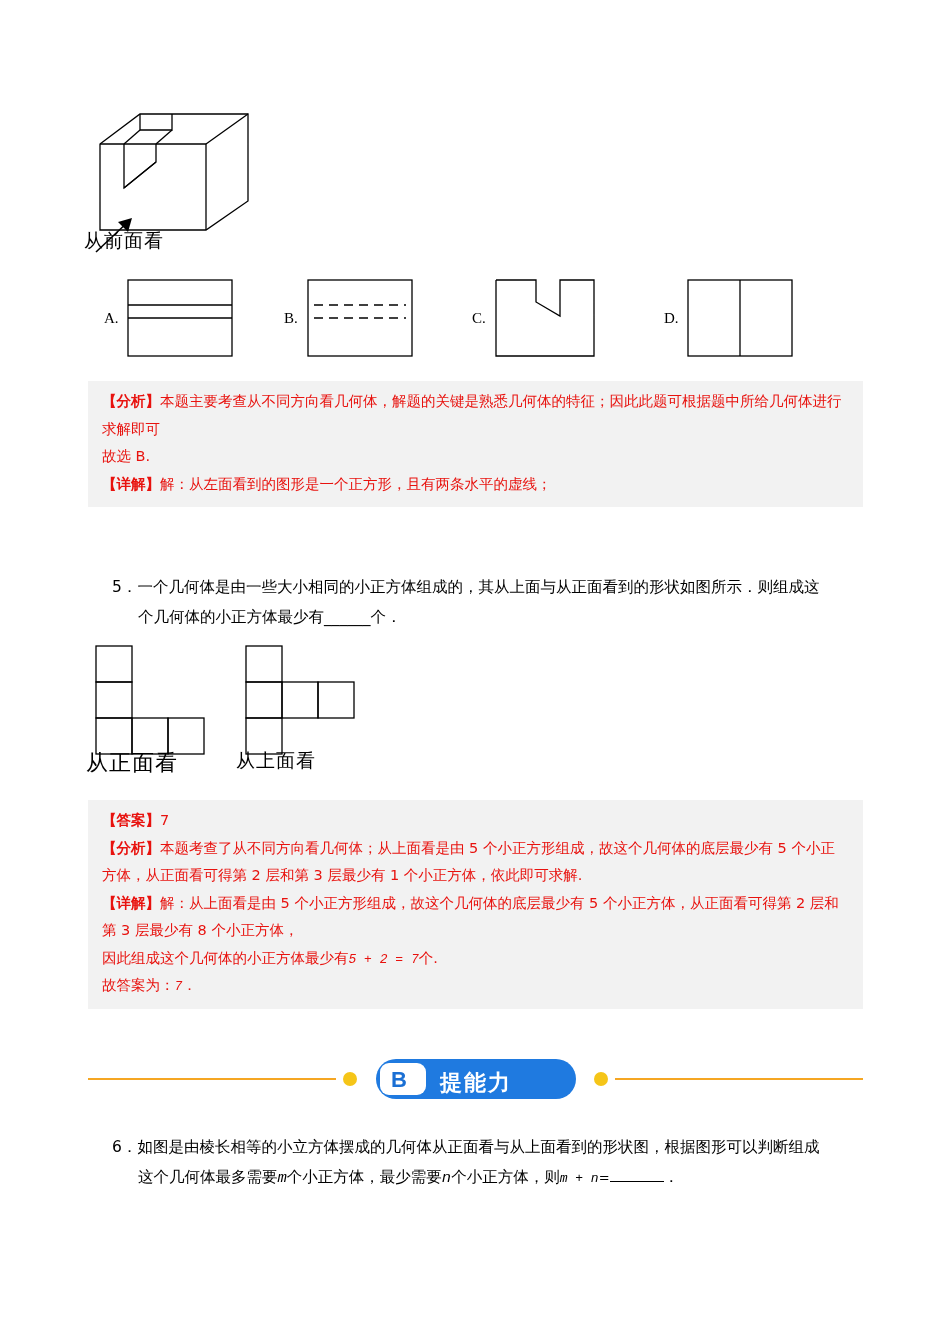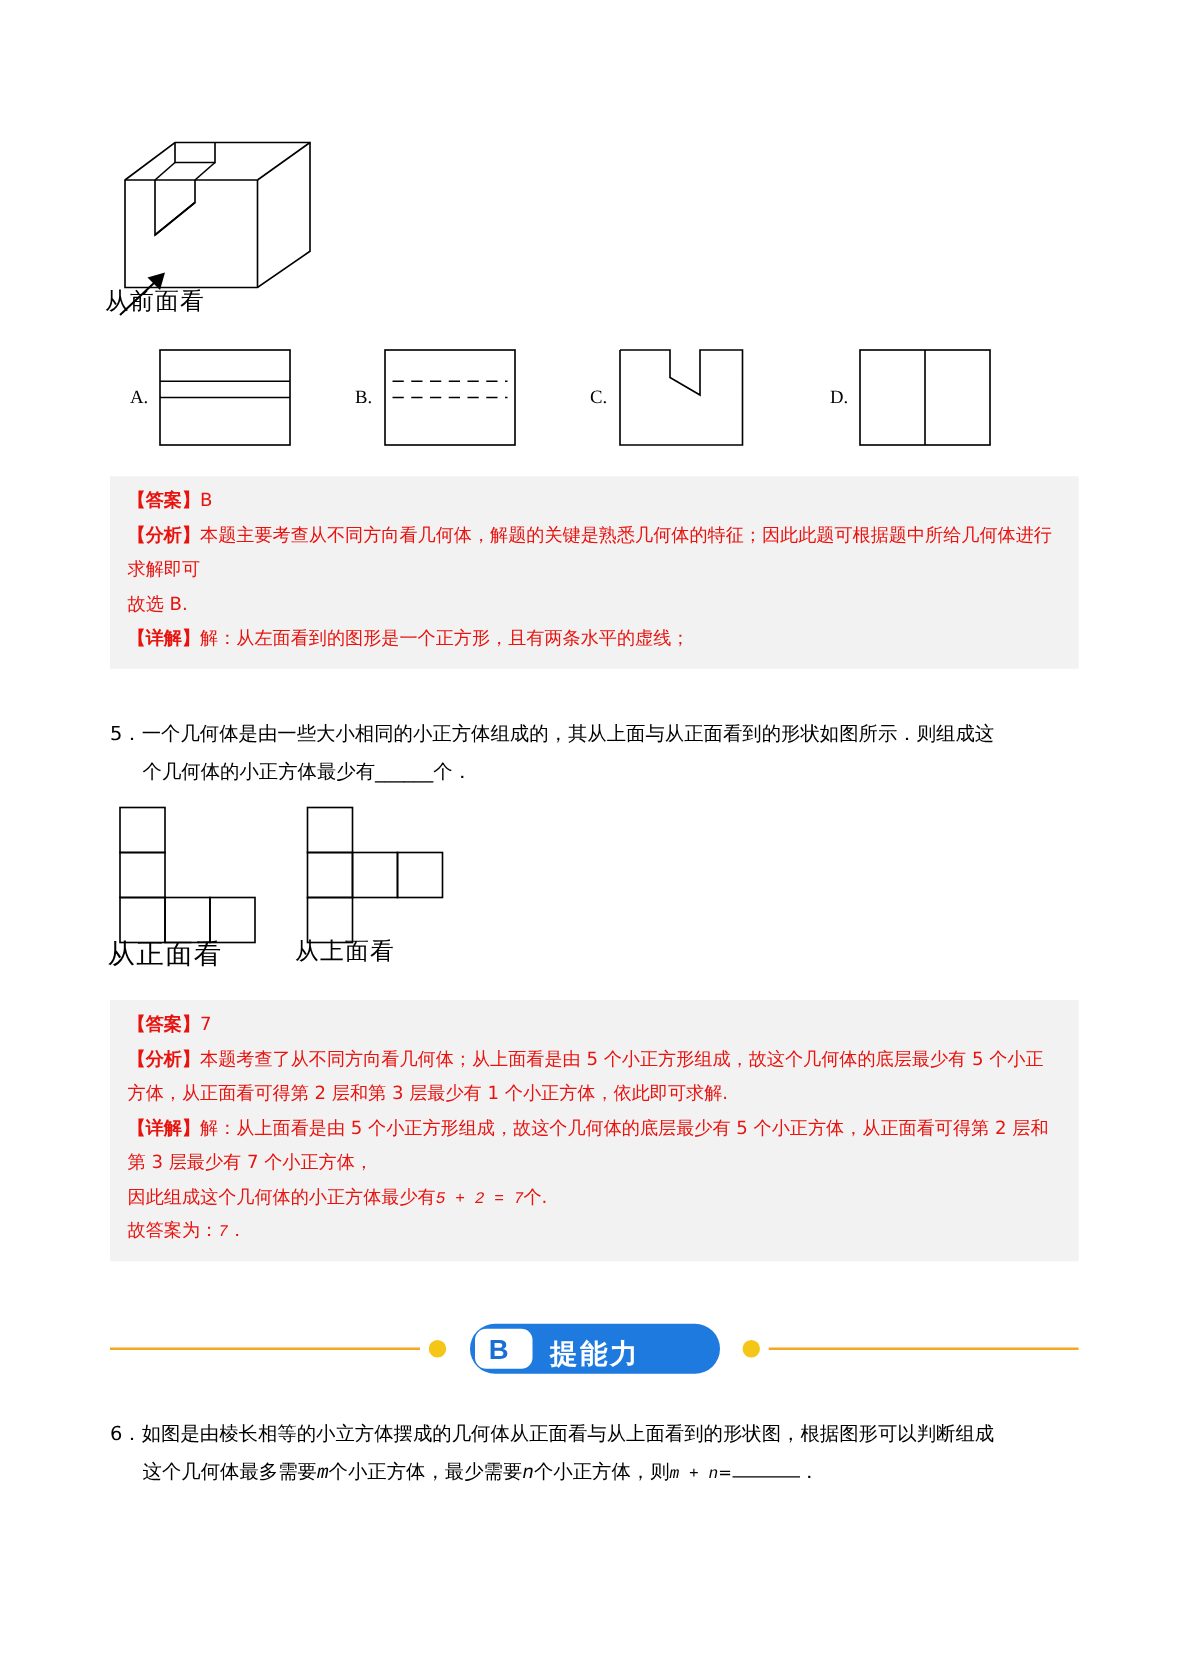--- a/index.html
+++ b/index.html
@@ -33,20 +33,21 @@
     line-height: 1.9;
     padding: 7px 14px 9px 14px;
     box-sizing: border-box;
   }
   .ans-box .lbl { font-weight: bold; }
   .ans-line { white-space: normal; }
   .q-text {
     font-size: 15.5px;
     line-height: 1.95;
     color: #000;
+    margin-left: 24px;
   }
   .indent-hang { padding-left: 26px; text-indent: -26px; }
 
   
   #fig-solid { left: 88px; top: 96px; width: 200px; height: 160px; }
   #front-label { left: 84px; top: 228px; font-size: 19px; letter-spacing: 1px; }
 
   
   .opt-row { position: absolute; left: 104px; top: 272px; width: 780px; height: 92px; }
   .opt { position: absolute; top: 0; }
@@ -152,23 +153,20 @@
           <rect x="6" y="8" width="104" height="76" fill="none" stroke="#000" stroke-width="1.3"></rect>
           <line x1="58" y1="8" x2="58" y2="84" stroke="#000" stroke-width="1.3"></line>
         </svg>
       </span>
     </div>
 
   </div>
 
   <div class="blk ans-box cn" id="ansbox1">
     <div class="ans-line">
-      <span class="lbl">【答案】</span><span>B</span>
-    </div>
-    <div class="ans-line">
       <span class="lbl">【分析】</span><span>本题主要考查从不同方向看几何体，解题的关键是熟悉几何体的特征；因此此题可根据题中所给几何体进行求解即可</span>
     </div>
     <div class="ans-line">
       <span>故选 B.</span>
     </div>
     <div class="ans-line">
       <span class="lbl">【详解】</span><span>解：从左面看到的图形是一个正方形，且有两条水平的虚线；</span>
     </div>
   </div>
 
@@ -203,21 +201,21 @@
   <div class="blk cn" id="q5-cap2">从上面看</div>
 
   <div class="blk ans-box cn" id="ansbox2">
     <div class="ans-line">
       <span class="lbl">【答案】</span><span>7</span>
     </div>
     <div class="ans-line">
       <span class="lbl">【分析】</span><span>本题考查了从不同方向看几何体；从上面看是由 5 个小正方形组成，故这个几何体的底层最少有 5 个小正方体，从正面看可得第 2 层和第 3 层最少有 1 个小正方体，依此即可求解.</span>
     </div>
     <div class="ans-line">
-      <span class="lbl">【详解】</span><span>解：从上面看是由 5 个小正方形组成，故这个几何体的底层最少有 5 个小正方体，从正面看可得第 2 层和第 3 层最少有 7 个小正方体，</span>
+      <span class="lbl">【详解】</span><span>解：从上面看是由 5 个小正方形组成，故这个几何体的底层最少有 5 个小正方体，从正面看可得第 2 层和第 3 层最少有 8 个小正方体，</span>
     </div>
     <div class="ans-line">
       <span>因此组成这个几何体的小正方体最少有</span><span class="math-i" style="font-size:13px;">5 + 2 = 7</span><span>个.</span>
     </div>
     <div class="ans-line">
       <span>故答案为：</span><span class="math-i" style="font-size:13px;">7</span><span>．</span>
     </div>
   </div>
 
   <div class="blk" id="banner">

